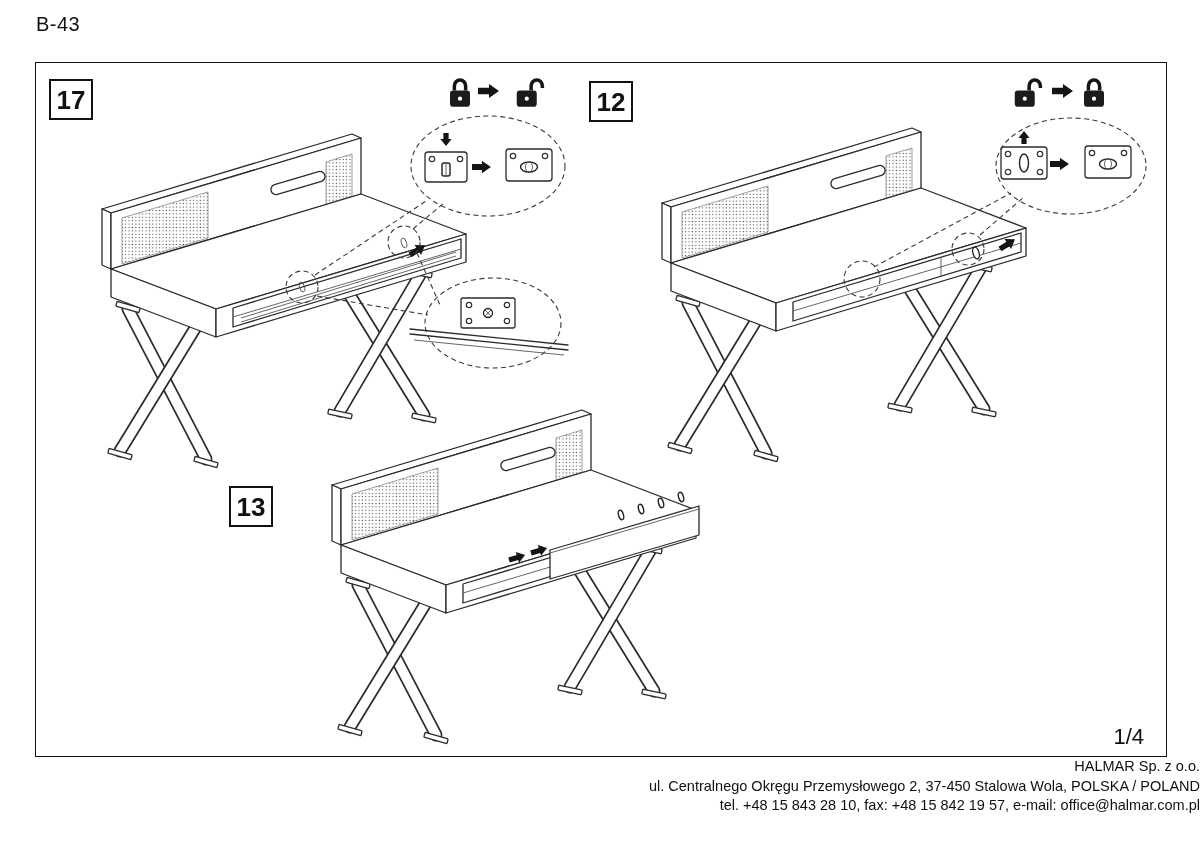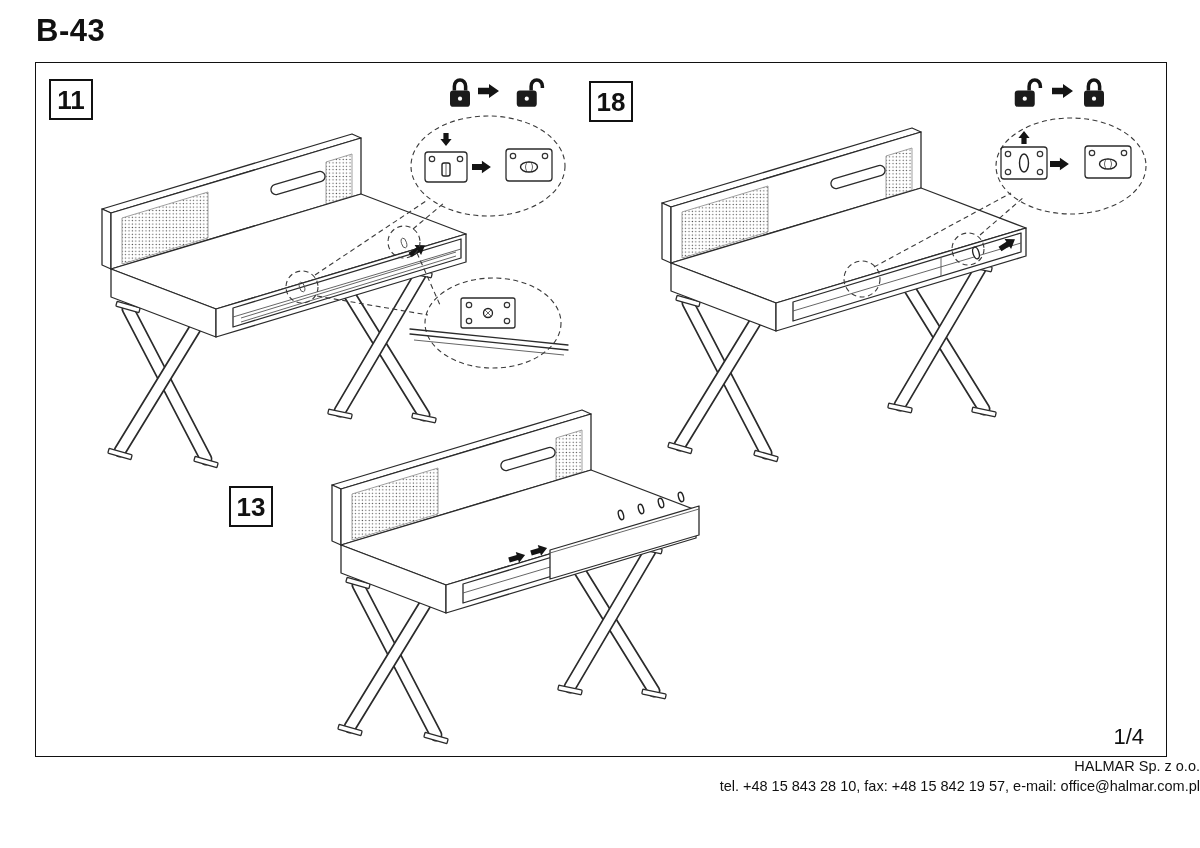--- a/index.html
+++ b/index.html
@@ -1,18 +1,18 @@
 <!DOCTYPE html>
 <html><head>
 <meta charset="utf-8">
 <style>
   html,body{margin:0;padding:0;background:#fff;}
   .page{position:relative;width:1200px;height:848px;background:#ffffff;
         font-family:"Liberation Sans",sans-serif;color:#111;overflow:hidden;}
-  .title{position:absolute;left:36px;top:13px;font-size:31px;font-weight:700;letter-spacing:.5px;}
+  .title{position:absolute;left:36px;top:13px;font-size:20px;font-weight:400;letter-spacing:.5px;}
   .frame{position:absolute;left:35px;top:62px;width:1130px;height:693px;border:1.6px solid #111;background:#fff;}
   .frame svg{position:absolute;left:0;top:0;}
   .stepbox{position:absolute;width:40px;height:37px;border:2.6px solid #111;background:#fff;
            display:flex;align-items:center;justify-content:center;
            font-size:26px;font-weight:700;line-height:1;}
   .footer{position:absolute;left:0;top:757px;width:1200px;text-align:right;
           font-size:14.5px;line-height:19.5px;}
   .pagenum{position:absolute;right:56px;top:724px;font-size:22px;margin-left:32px;}
 
   
@@ -246,24 +246,25 @@
           <g transform="translate(243,221) rotate(-17) scale(0.8)">
               <use href="#arrowR"></use>
             </g>
           <g transform="translate(265,214) rotate(-17) scale(0.8)">
               <use href="#arrowR"></use>
             </g>
         </g>
       </g>
     </svg>
 
-    <div class="stepbox" style="left:13px;top:16px">11</div>
-    <div class="stepbox" style="left:553px;top:18px">18</div>
+    <div class="stepbox" style="left:13px;top:16px">17</div>
+    <div class="stepbox" style="left:553px;top:18px">12</div>
     <div class="stepbox" style="left:193px;top:423px">13</div>
   </div>
 
   <div class="footer">
     <div>HALMAR Sp. z o.o.</div>
+    <div>ul. Centralnego Okręgu Przemysłowego 2, 37-450 Stalowa Wola, POLSKA / POLAND</div>
     <div>tel. +48 15 843 28 10, fax: +48 15 842 19 57, e-mail: office@halmar.com.pl</div>
   </div>
 
   <div class="pagenum">1/4</div>
 </div>
 
 </body></html>

